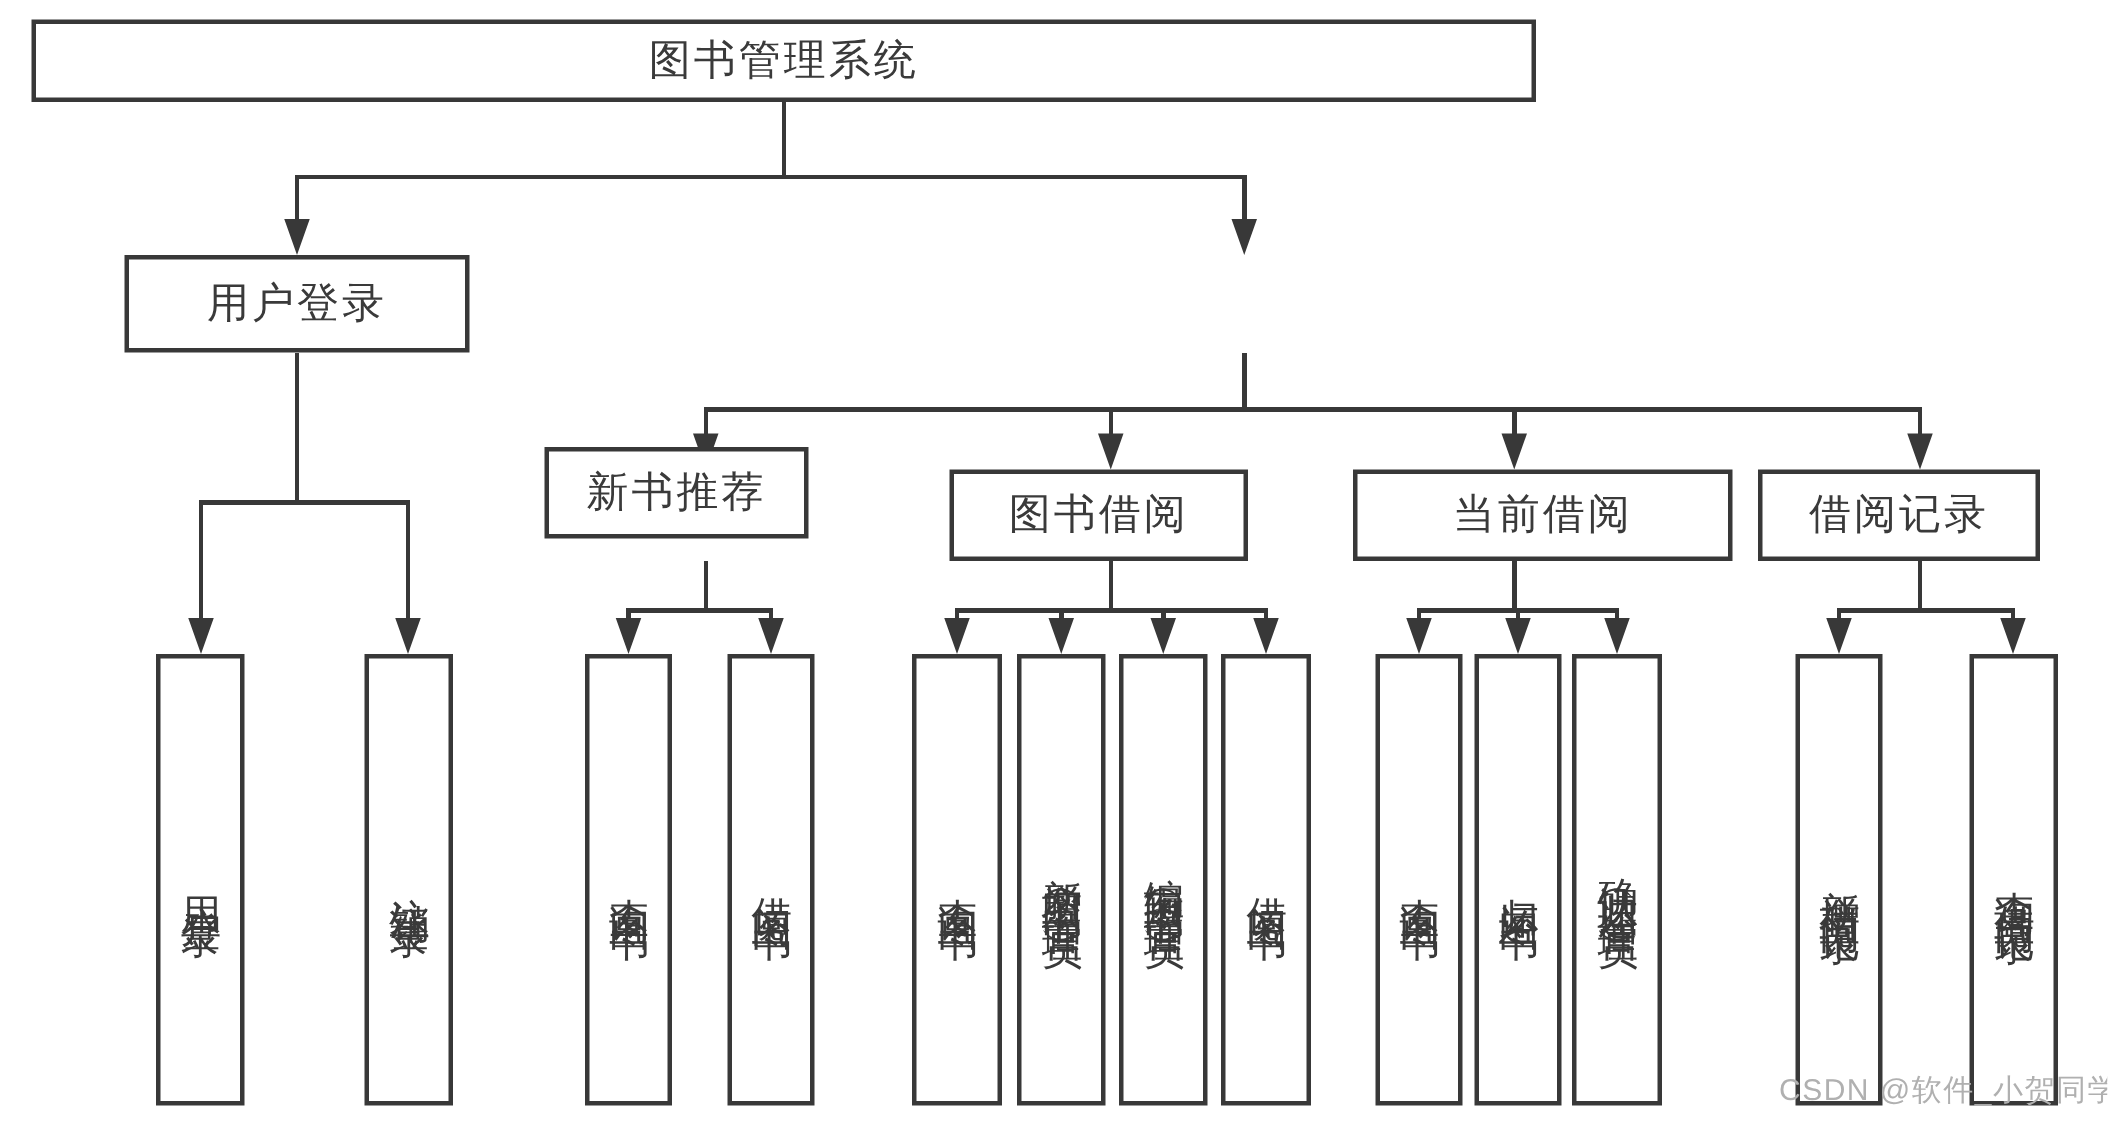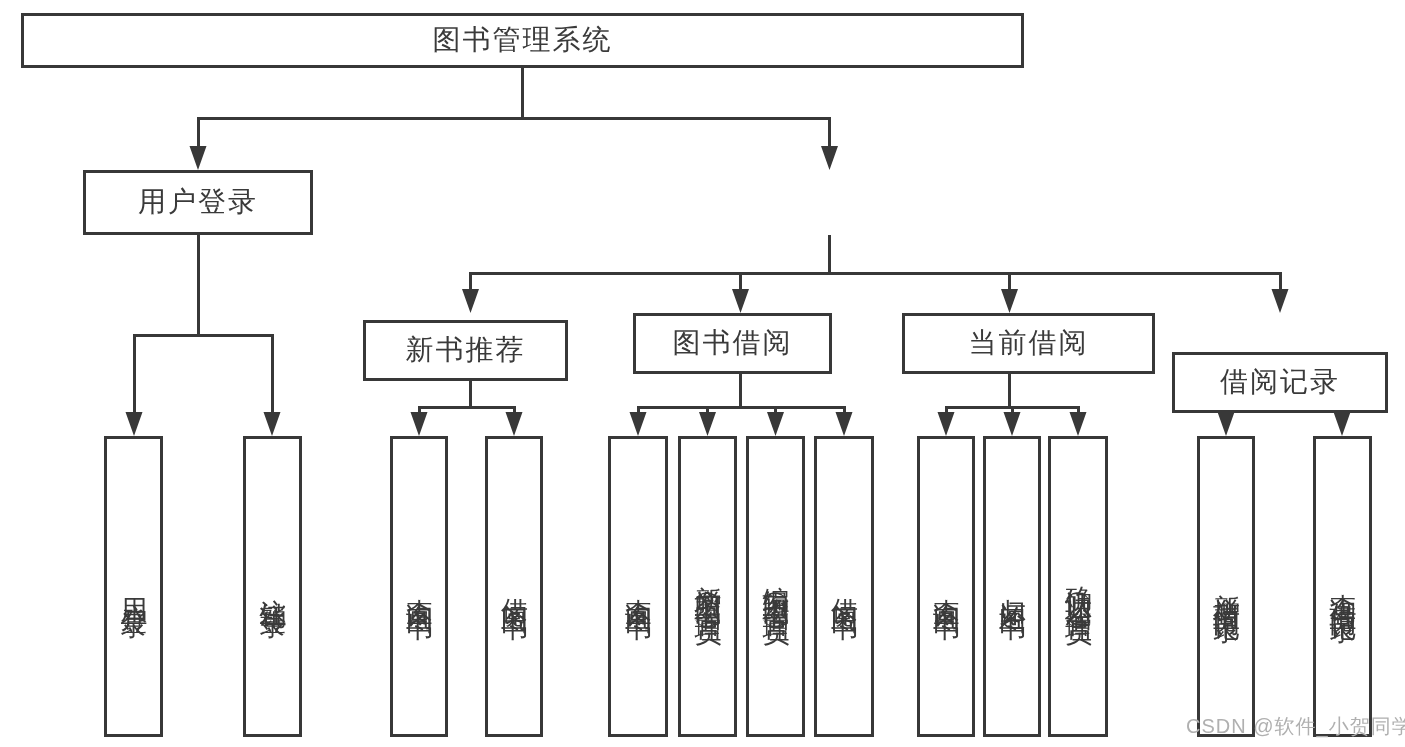--- a/index.html
+++ b/index.html
@@ -87,30 +87,30 @@
   </svg>
 
   <div class="node" style="left:21px; top:13px; width:1003px; height:55px;">
     <span class="lbl">图书管理系统</span>
   </div>
 
   <div class="node" style="left:83px; top:170px; width:230px; height:65px;">
     <span class="lbl">用户登录</span>
   </div>
 
-  <div class="node" style="left:363px; top:320px; width:205px; height:61px;">
+  <div class="node" style="left:363px; top:298px; width:176px; height:61px;">
     <span class="lbl">新书推荐</span>
   </div>
   <div class="node" style="left:633px; top:313px; width:199px; height:61px;">
     <span class="lbl">图书借阅</span>
   </div>
   <div class="node" style="left:902px; top:313px; width:253px; height:61px;">
     <span class="lbl">当前借阅</span>
   </div>
-  <div class="node" style="left:1172px; top:313px; width:216px; height:61px;margin-top:39px;">
+  <div class="node" style="left:1172px; top:313px; width:188px; height:61px;">
     <span class="lbl">借阅记录</span>
   </div>
 
   <div class="node leaf" style="left:104px; top:436px; width:59px; height:301px;">
     <span class="lbl">用户登录</span>
   </div>
   <div class="node leaf" style="left:243px; top:436px; width:59px; height:301px;">
     <span class="lbl">注销登录</span>
   </div>
 

